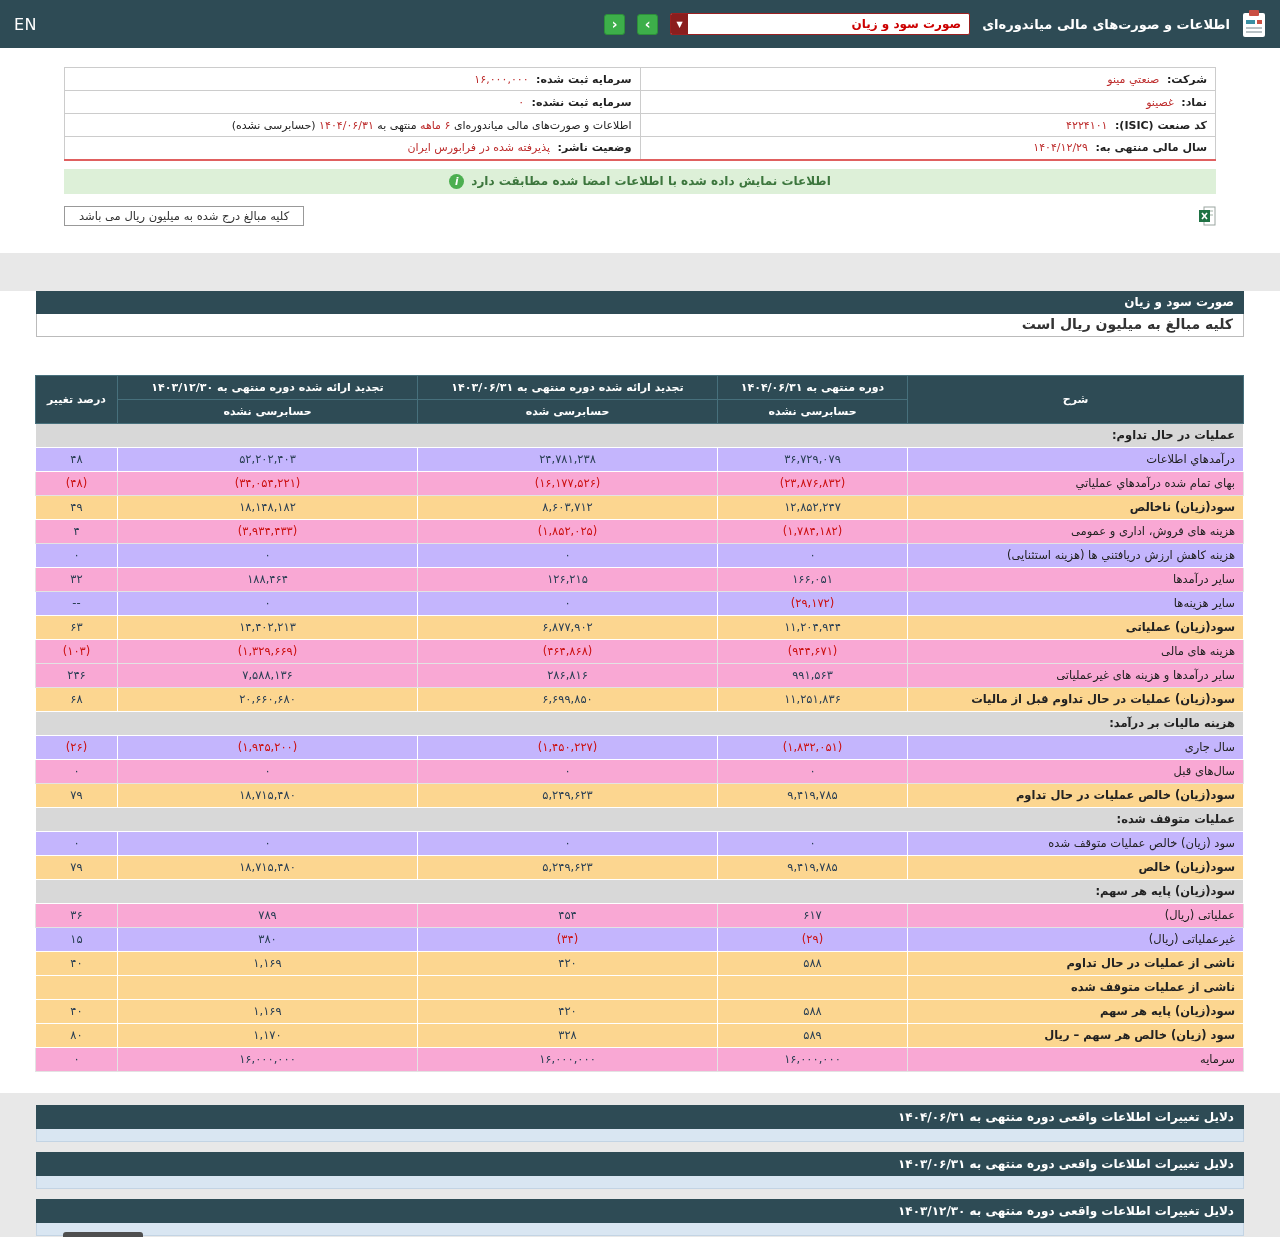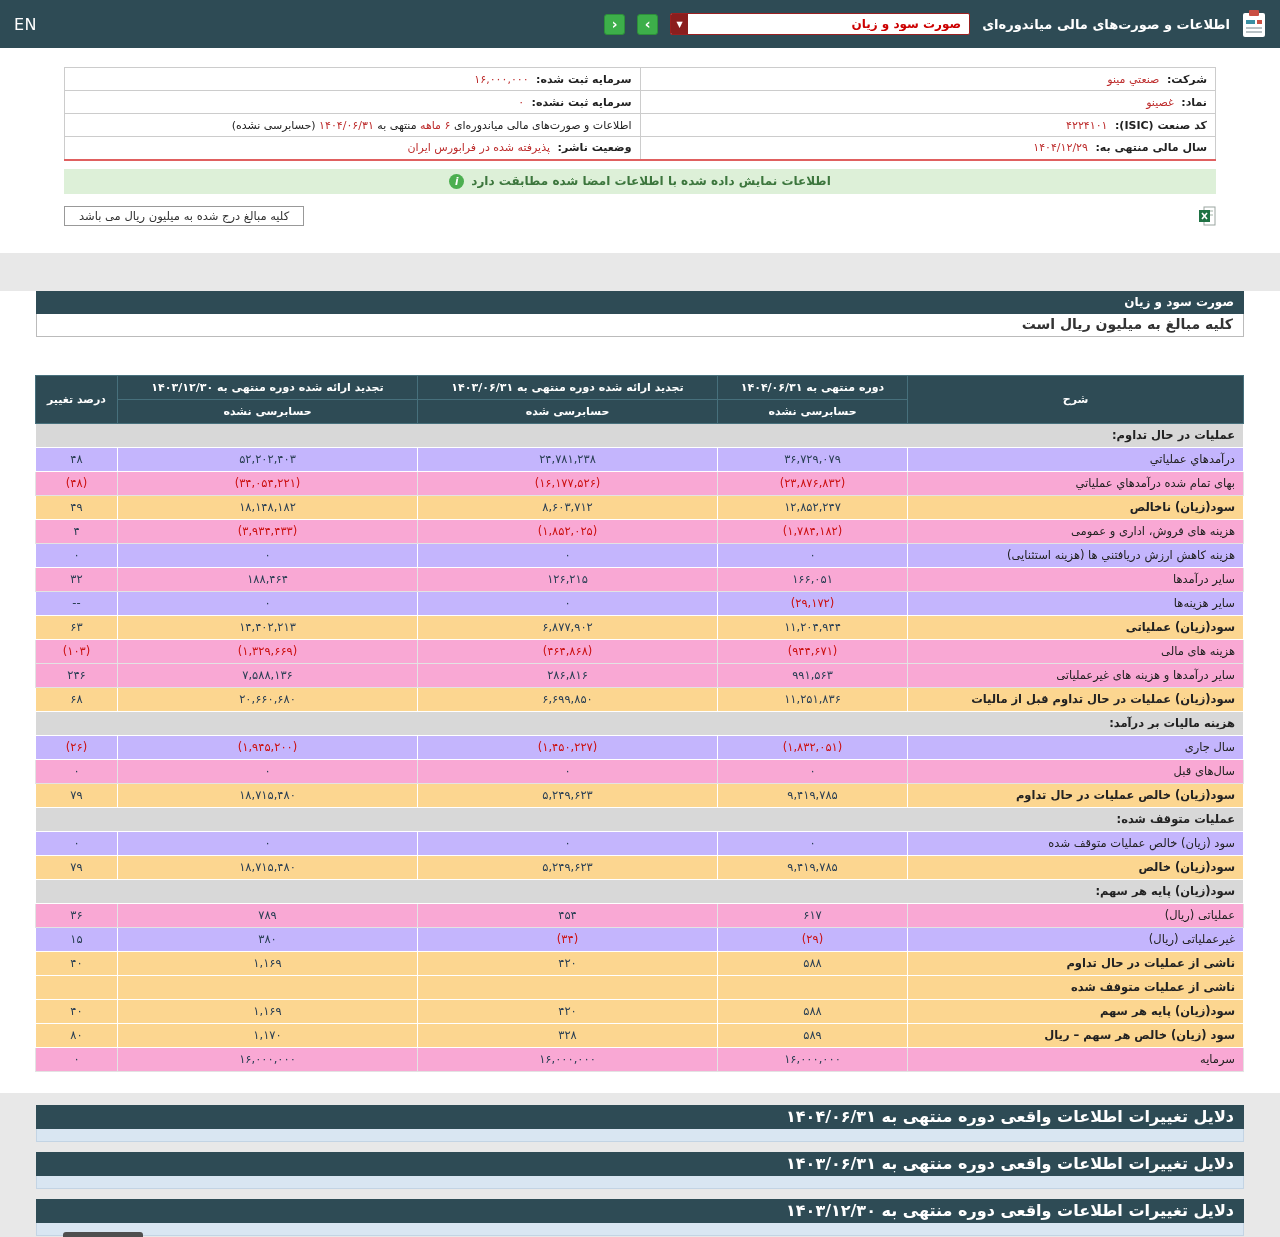--- a/index.html
+++ b/index.html
@@ -125,21 +125,21 @@
   .row-white td { background: #f9a8d4; }
 
   
   .bottom-area {
     background: #e8e8e8; margin-top: 21px;
     padding: 12px 36px 0; min-height: 146px;
   }
   .accordion { margin-bottom: 10px; }
   .accordion-header {
     height: 24px; background: #2e4b55; color: #fff;
-    font-size: 16px; font-weight: bold; line-height: 24px;
+    font-size: 12px; font-weight: bold; line-height: 24px;
     padding: 0 10px; cursor: pointer; white-space: nowrap; overflow: hidden;
   }
   .accordion-strip {
     height: 13px; background: #d9e6f2;
     border: 1px solid #c3d4e4; border-top: none;
   }
   .exit-row { display: flex; justify-content: flex-end; padding: 0 27px; margin-top: -14px; }
   .exit-btn {
     width: 80px; height: 23px;
     background: #4f4f4f; color: #fff;
@@ -262,21 +262,21 @@
         <th>حسابرسی نشده</th>
         <th>حسابرسی شده</th>
         <th>حسابرسی نشده</th>
       </tr>
     </thead>
     <tbody>
         <tr class="row-section">
           <td colspan="5" class="cell-desc">عملیات در حال تداوم:</td>
         </tr>
         <tr class="row-blue">
-          <td class="cell-desc">درآمدهاي عملياتي</td>
+          <td class="cell-desc">درآمدهاي اطلاعات</td>
           <td class="cell-val">۳۶,۷۲۹,۰۷۹</td>
           <td class="cell-val">۲۴,۷۸۱,۲۳۸</td>
           <td class="cell-val">۵۲,۲۰۲,۴۰۳</td>
           <td class="cell-pct">۴۸</td>
         </tr>
         <tr class="row-white">
           <td class="cell-desc">بهای تمام شده درآمدهاي عملياتي</td>
           <td class="cell-val neg">(۲۳,۸۷۶,۸۳۲)</td>
           <td class="cell-val neg">(۱۶,۱۷۷,۵۲۶)</td>
           <td class="cell-val neg">(۳۴,۰۵۴,۲۲۱)</td>

